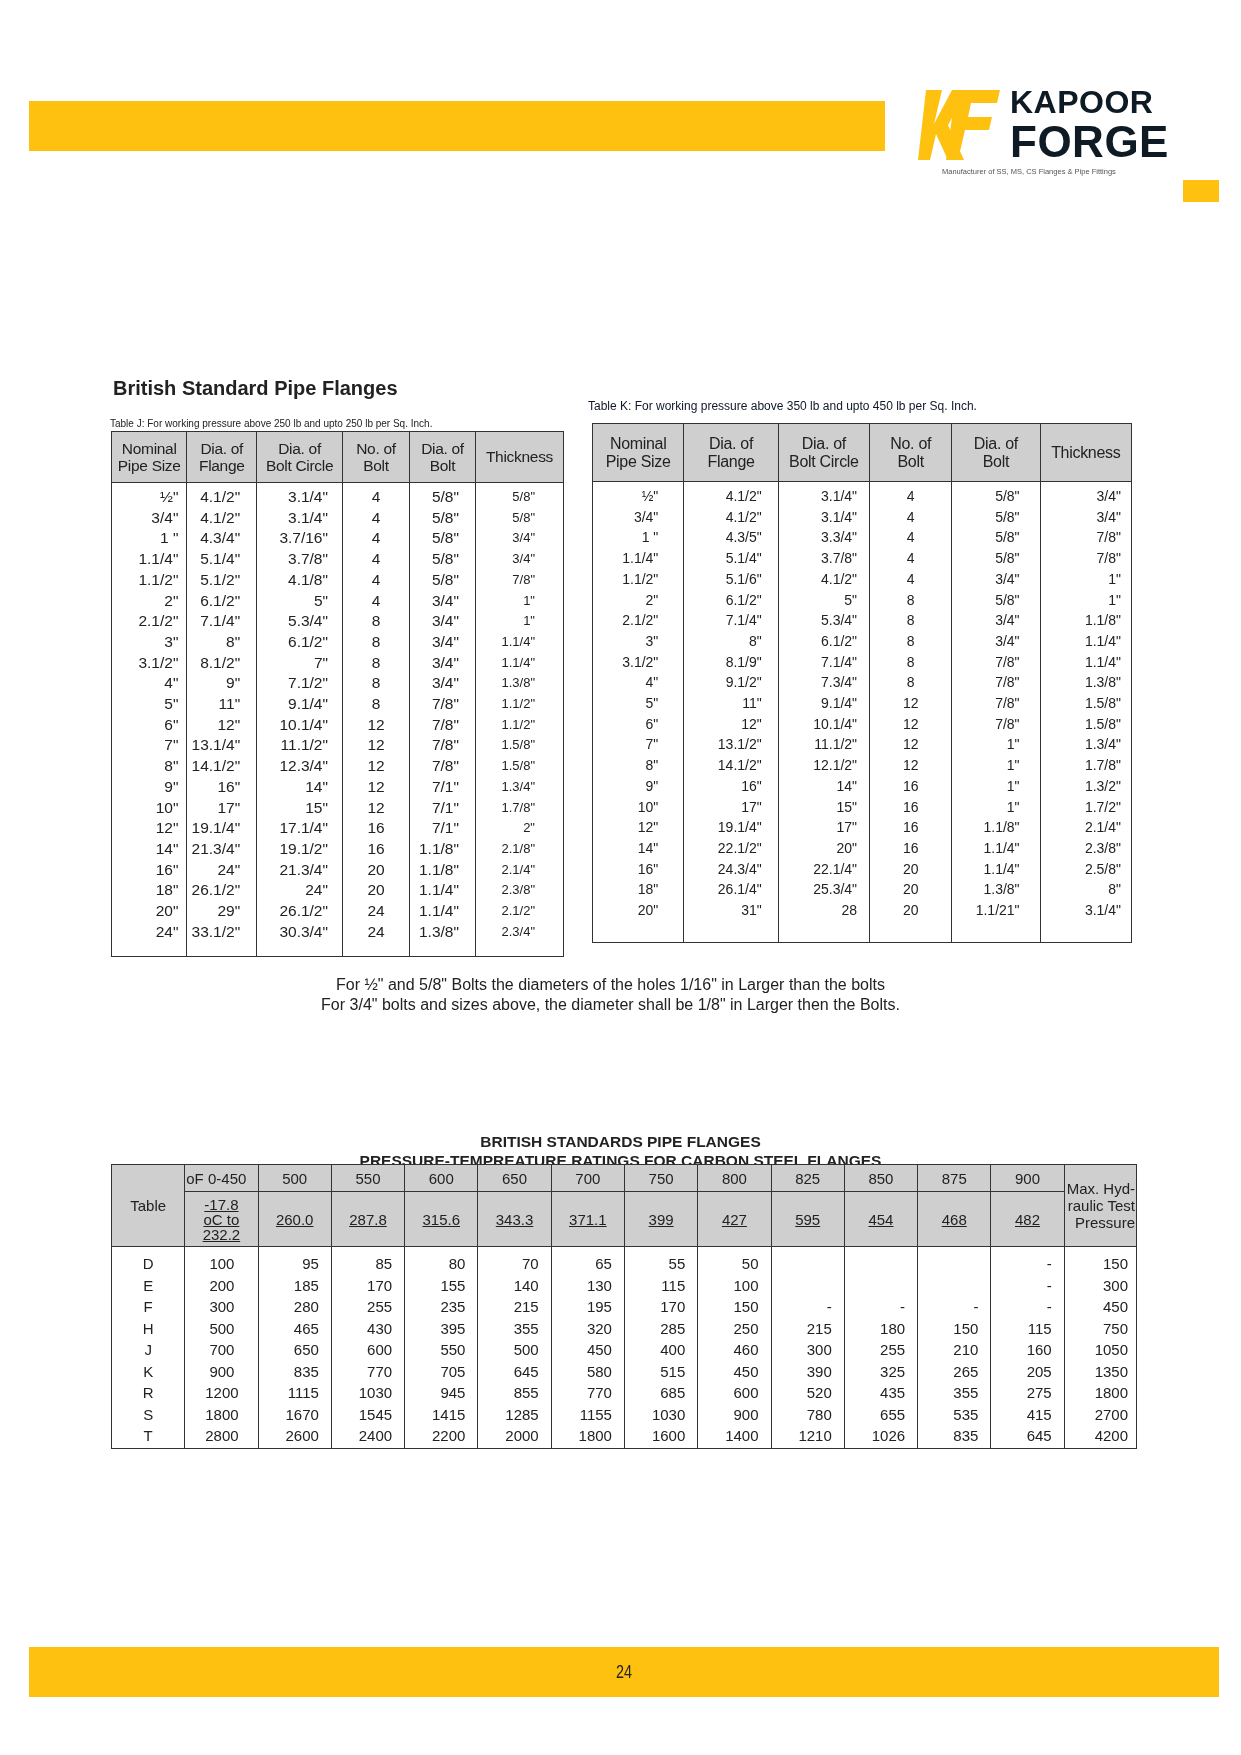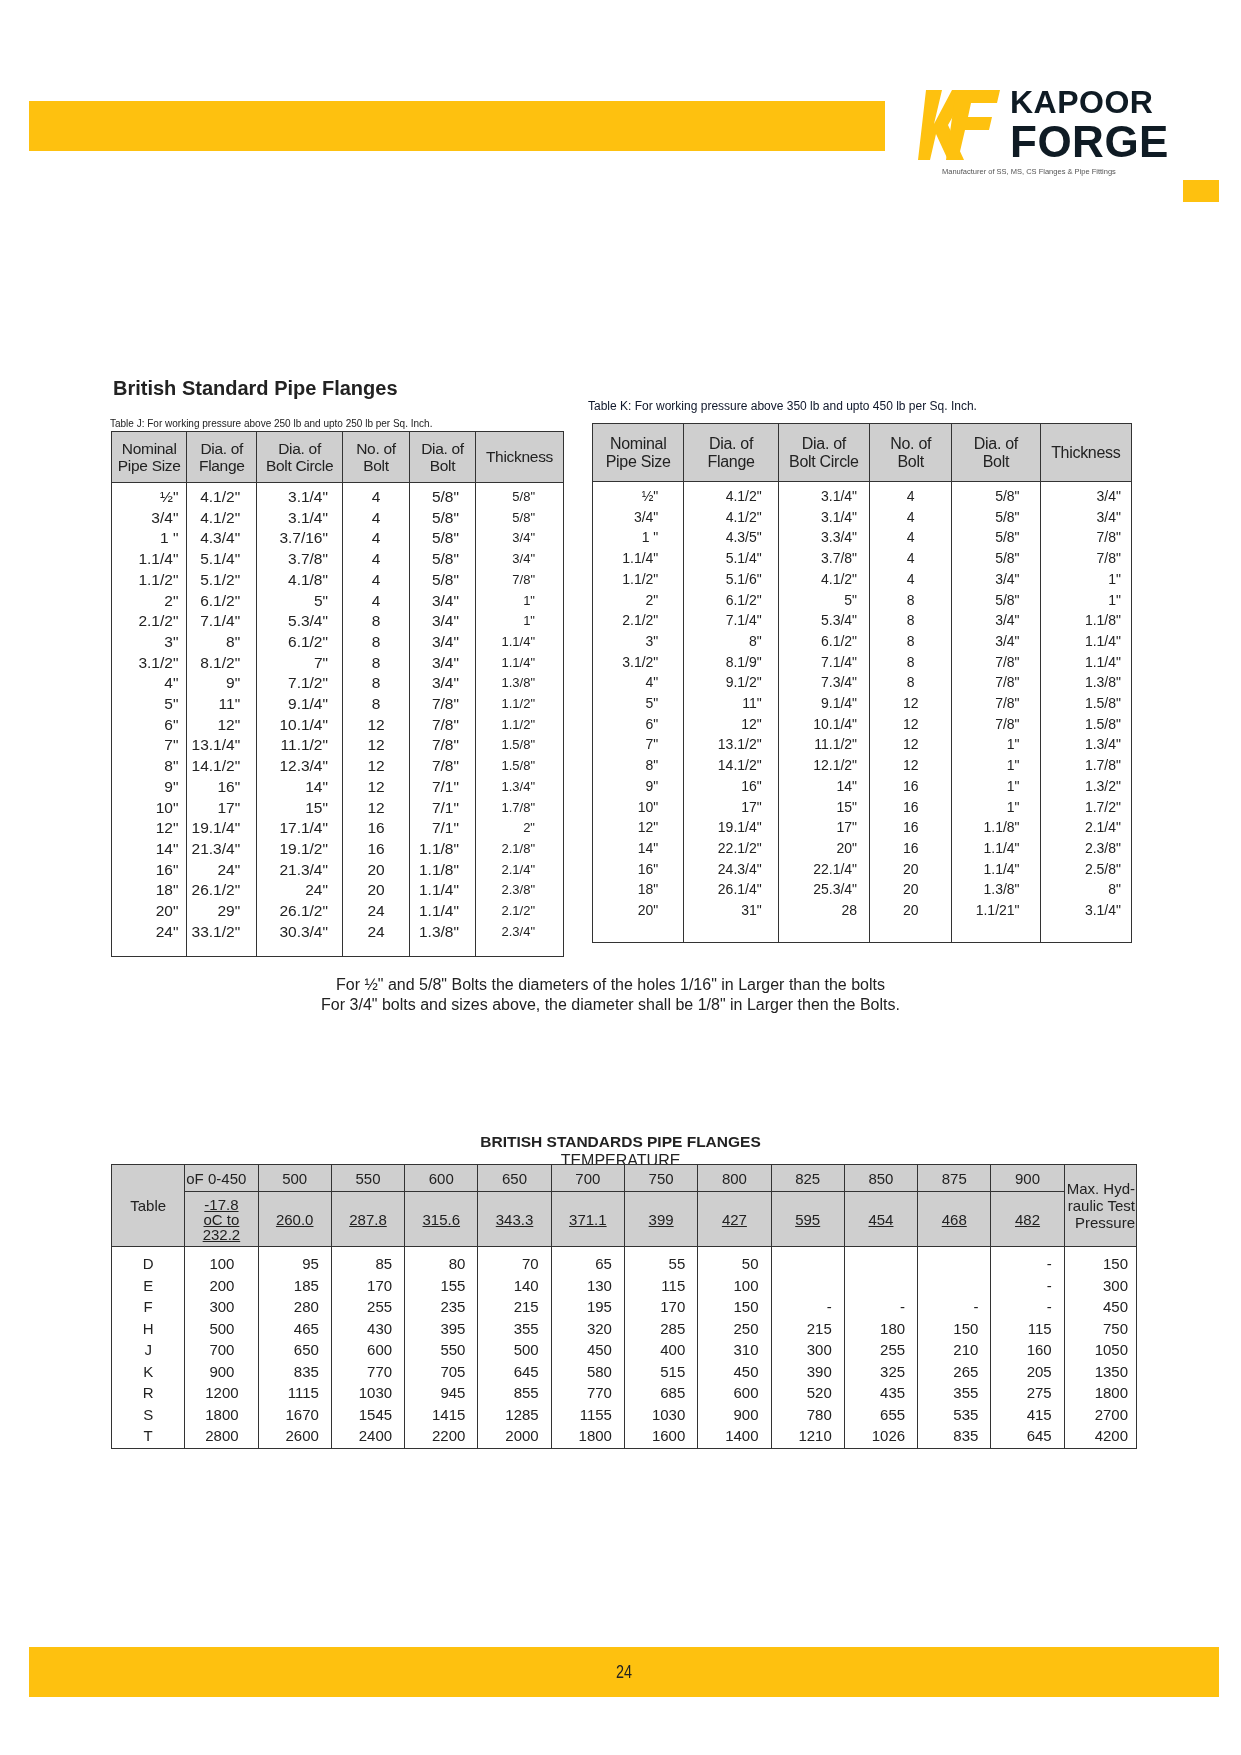--- a/index.html
+++ b/index.html
@@ -404,20 +404,21 @@
         </td>
     </tr>
   </tbody>
 </table>
 
 <div class="note note1">For ½" and 5/8" Bolts the diameters of the holes 1/16" in Larger than the bolts</div>
 <div class="note note2">For 3/4" bolts and sizes above, the diameter shall be 1/8" in Larger then the Bolts.</div>
 
 <div class="t3-title" style="top:1132px;">
   <span class="b">BRITISH STANDARDS PIPE FLANGES</span>
+  <span class="b">PRESSURE-TEMPREATURE RATINGS FOR CARBON STEEL FLANGES</span>
   <span class="n">TEMPERATURE</span>
 </div>
 
 <table id="tblP">
   <colgroup>
     <col style="width:73px">
     <col style="width:73px">
       <col style="width:73px">
       <col style="width:73px">
       <col style="width:73px">
@@ -551,21 +552,21 @@
           <div>515</div>
           <div>685</div>
           <div>1030</div>
           <div>1600</div>
         </td>
         <td class="right cell-list">
           <div>50</div>
           <div>100</div>
           <div>150</div>
           <div>250</div>
-          <div>310</div>
+          <div>460</div>
           <div>450</div>
           <div>600</div>
           <div>900</div>
           <div>1400</div>
         </td>
         <td class="right cell-list">
           <div>&nbsp;</div>
           <div>&nbsp;</div>
           <div>-</div>
           <div>215</div>

